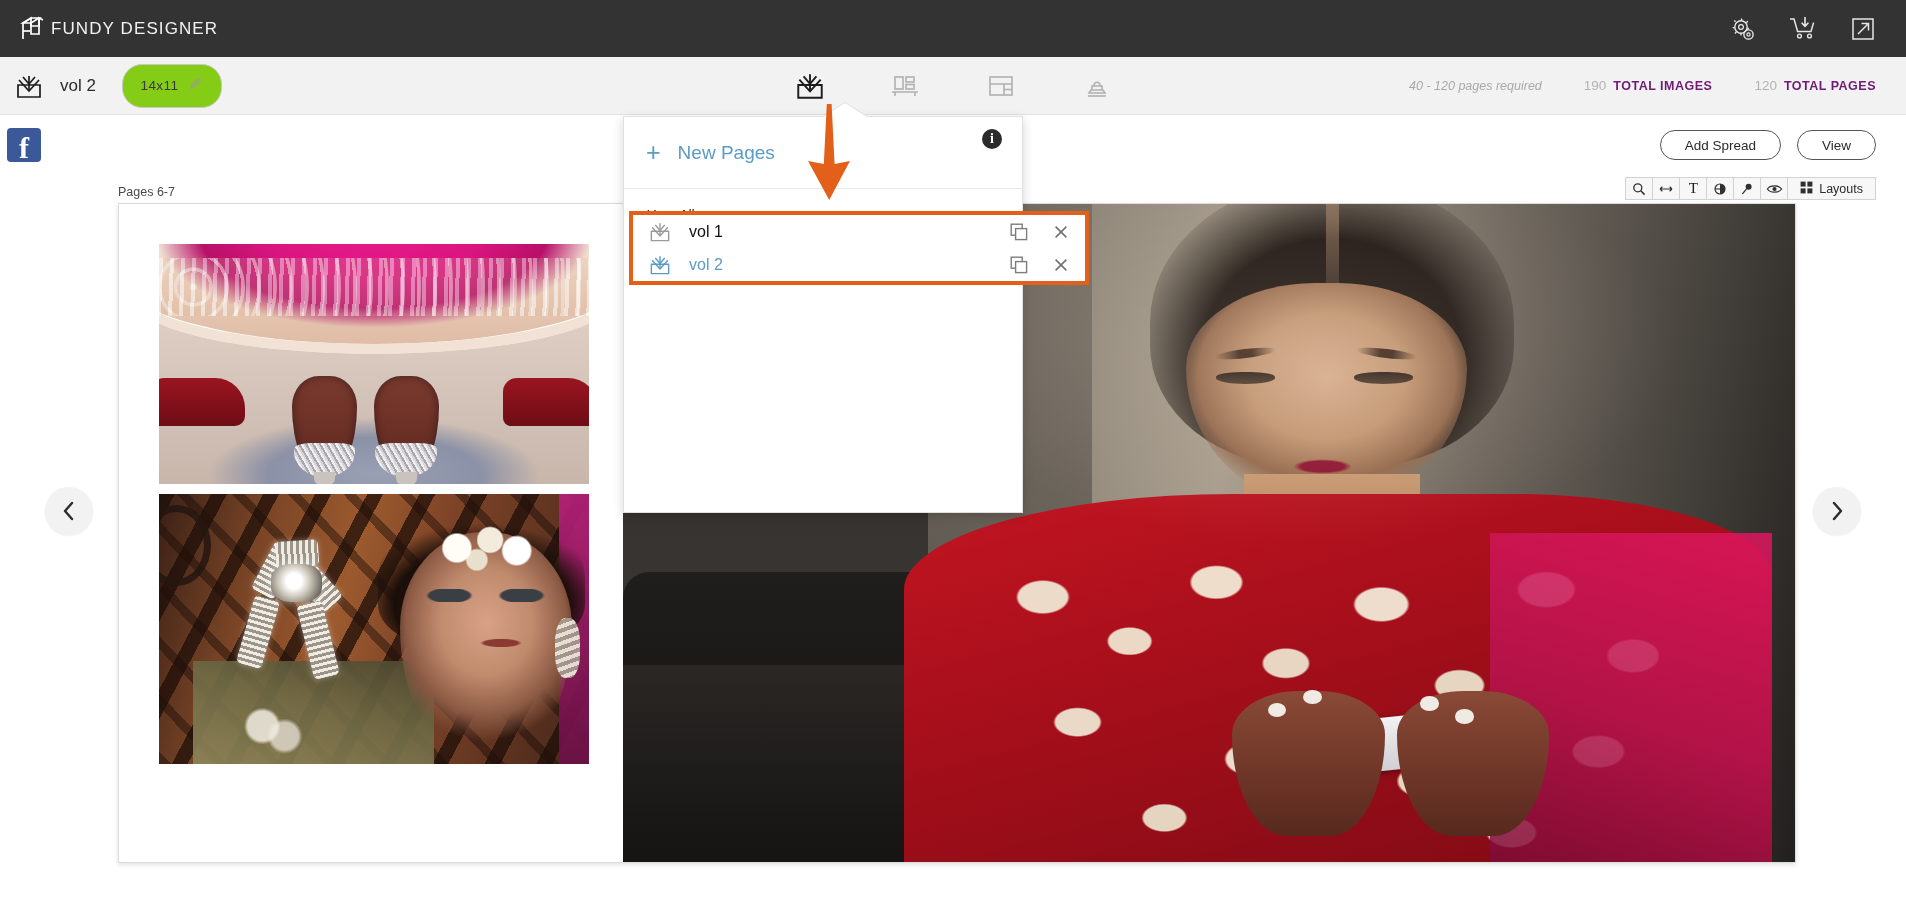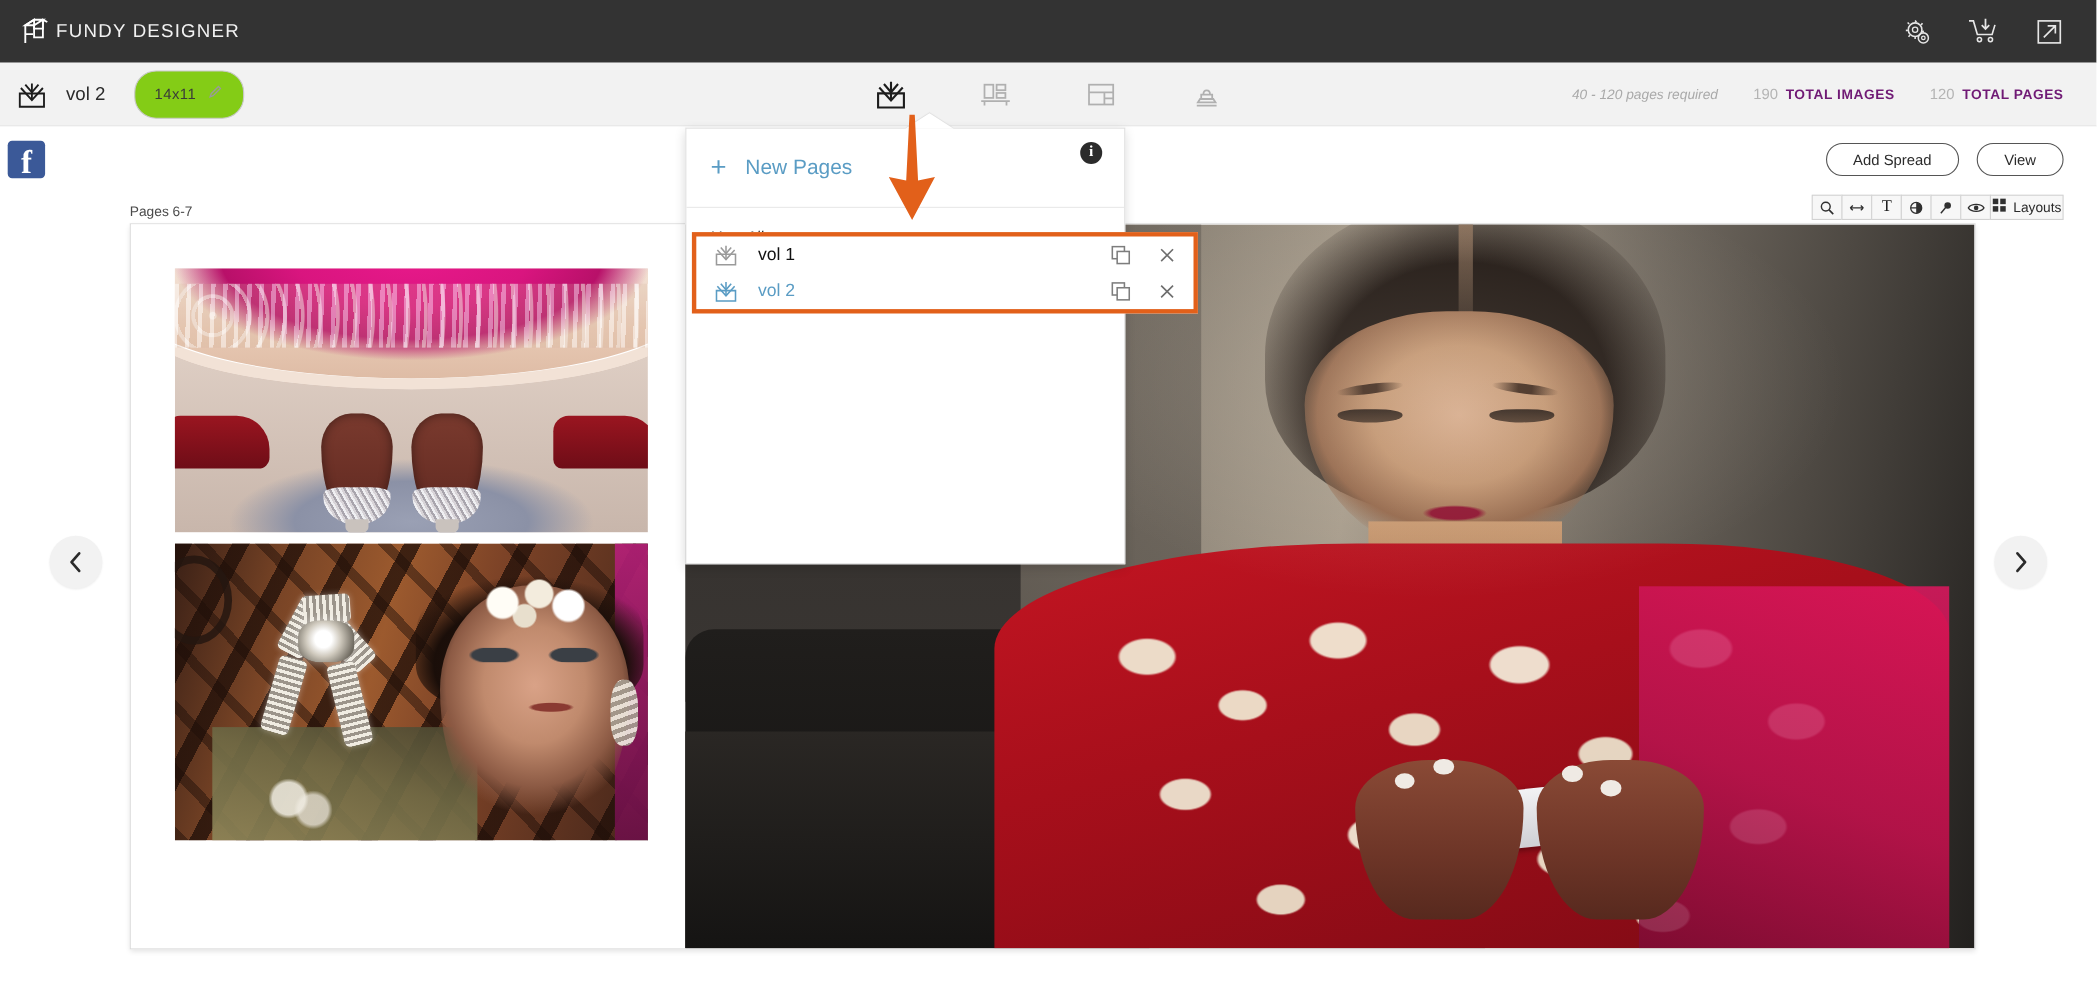--- a/index.html
+++ b/index.html
@@ -45,21 +45,21 @@
   }
   .size-pill .sz { font-size: 13.5px; color: #3a3a3a; letter-spacing: .4px; }
 
   .center-tools {
     position: absolute; left: 0; right: 0; margin: 0 auto;
     width: 330px; display: flex; align-items: center; justify-content: space-between;
   }
   .ctool { width: 44px; height: 40px; display:flex; align-items:center; justify-content:center; cursor:pointer; }
 
   .subbar-right {
-    margin-left: auto; margin-right: 30px; display: flex; align-items: baseline; gap: 32px;
+    margin-left: auto; margin-right: 30px; display: flex; align-items: baseline; gap: 42px;
   }
   .req-text { font-size: 12.5px; color: #a9a9a9; font-style: italic; }
   .stat { display: flex; align-items: baseline; gap: 7px; }
   .stat .num { font-size: 13.5px; color: #b4b4b4; }
   .stat .lbl { font-size: 12.5px; color: #701a75; letter-spacing: .5px; font-weight: 700; }
 
   
   .thirdbar {
     position: absolute; left: 0; top: 115px; width: 1906px; height: 60px;
     background: #ffffff;
@@ -81,21 +81,21 @@
 
   
   .canvas-tools {
     position: absolute; top: 177px; right: 30px;
     display: flex; align-items: center;
   }
   .ct-btn {
     width: 28px; height: 23px; border: 1px solid #d2d2d2; background: #f7f7f7;
     margin-left: -1px; display: flex; align-items: center; justify-content: center; cursor: pointer;
   }
-  .ct-btn.wide { width: auto; padding: 0 1px; gap: 6px; }
+  .ct-btn.wide { width: auto; padding: 0 12px; gap: 6px; }
   .ct-btn .lbl { font-size: 12.5px; color: #2b2b2b; }
 
   
   .pages-label {
     position: absolute; left: 118px; top: 185px;
     font-size: 12.5px; color: #4a4a4a;
   }
   .spread {
     position: absolute; left: 118px; top: 203px;
     width: 1678px; height: 660px;

